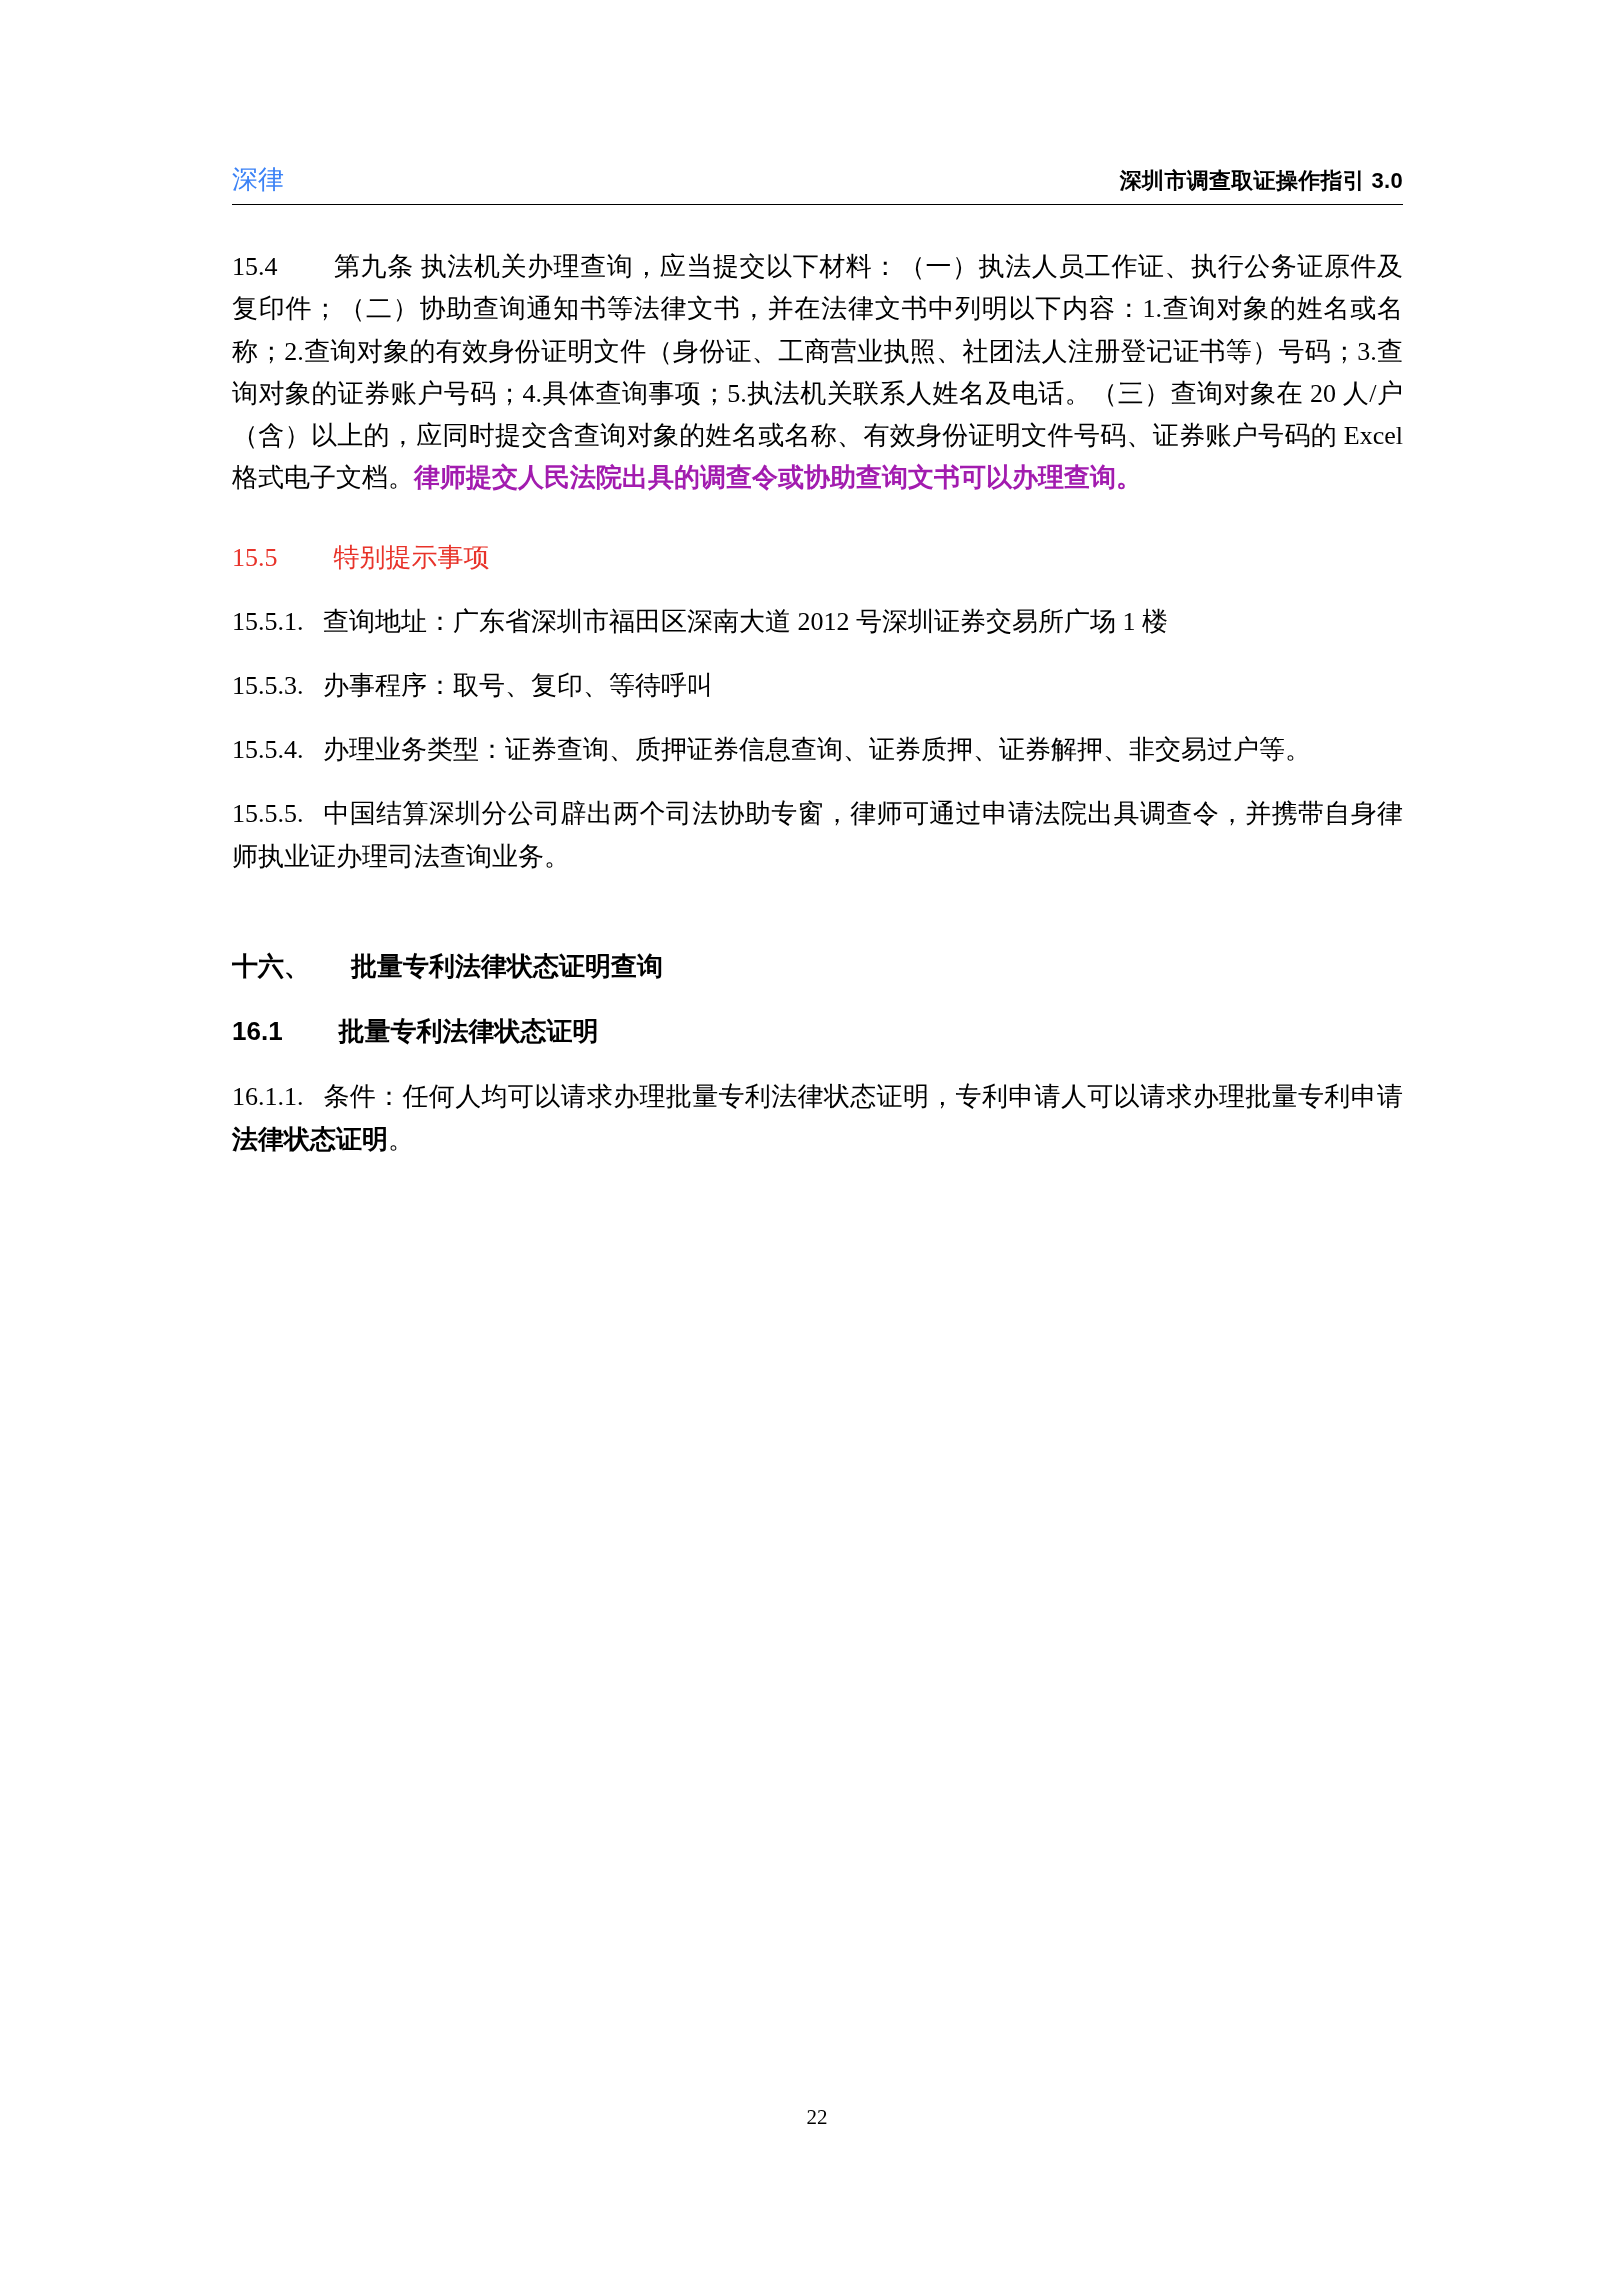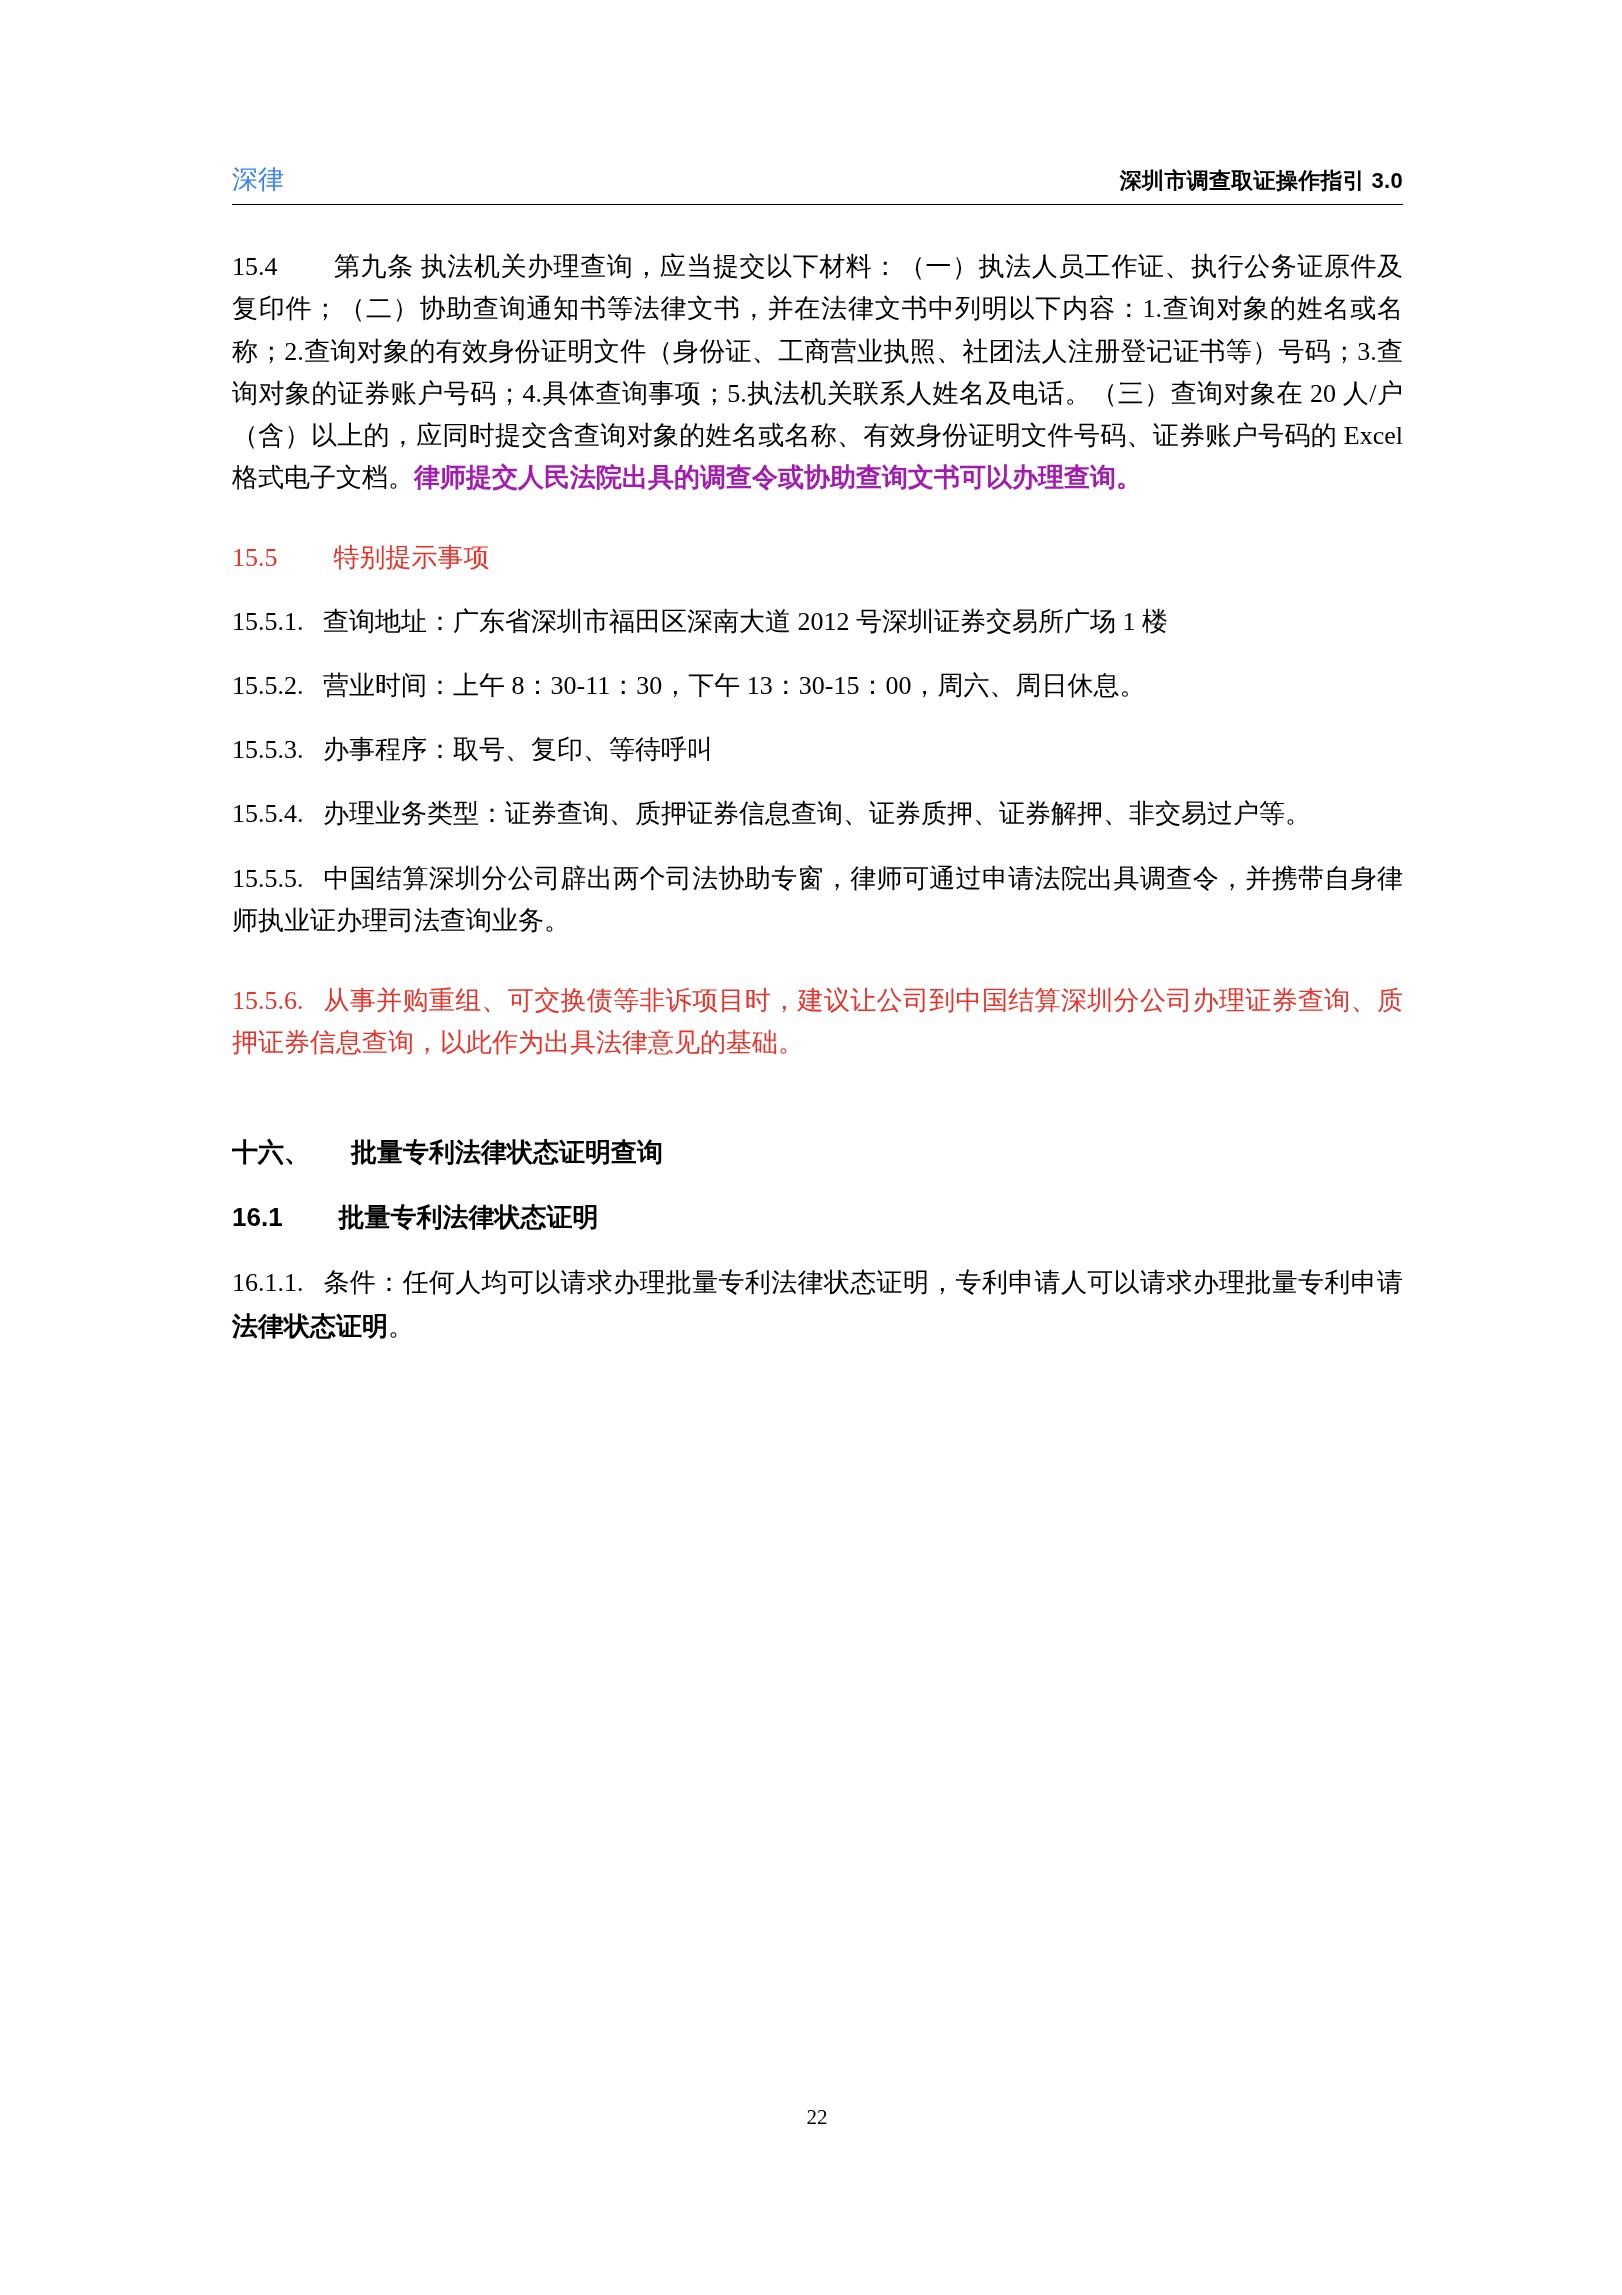--- a/index.html
+++ b/index.html
@@ -127,39 +127,33 @@
     </p>
 
     <p class="para">
       <span class="num red">15.5</span><span class="gap-lg"></span><span class="red">特别提示事项</span>
     </p>
 
     <p class="para">
       <span class="num">15.5.1.</span><span class="gap-sm"></span><span>查询地址：广东省深圳市福田区深南大道 2012 号深圳证券交易所广场 1 楼</span>
     </p>
 
-    <p class="para">
-      <span class="num">15.5.2.</span><span class="gap-sm"></span><span>营业时间：上午 8：30-11：30，下午 13：30-15：00，周六、周日休息。</span>
-    </p>
 
     <p class="para">
       <span class="num">15.5.3.</span><span class="gap-sm"></span><span>办事程序：取号、复印、等待呼叫</span>
     </p>
 
     <p class="para">
       <span class="num">15.5.4.</span><span class="gap-sm"></span><span>办理业务类型：证券查询、质押证券信息查询、证券质押、证券解押、非交易过户等。</span>
     </p>
 
     <p class="para">
       <span class="num">15.5.5.</span><span class="gap-sm"></span><span>中国结算深圳分公司辟出两个司法协助专窗，律师可通过申请法院出具调查令，并携带自身律师执业证办理司法查询业务。</span>
     </p>
 
-    <p class="para">
-      <span class="num red">15.5.6.</span><span class="gap-sm"></span><span class="red">从事并购重组、可交换债等非诉项目时，建议让公司到中国结算深圳分公司办理证券查询、质押证券信息查询，以此作为出具法律意见的基础。</span>
-    </p>
 
     <div class="spacer-block"></div>
 
     <p class="heading-cn">
       <span>十六、</span><span class="gap-md"></span><span>批量专利法律状态证明查询</span>
     </p>
 
     <p class="heading-sub">
       <span>16.1</span><span class="gap-lg"></span><span>批量专利法律状态证明</span>
     </p>

